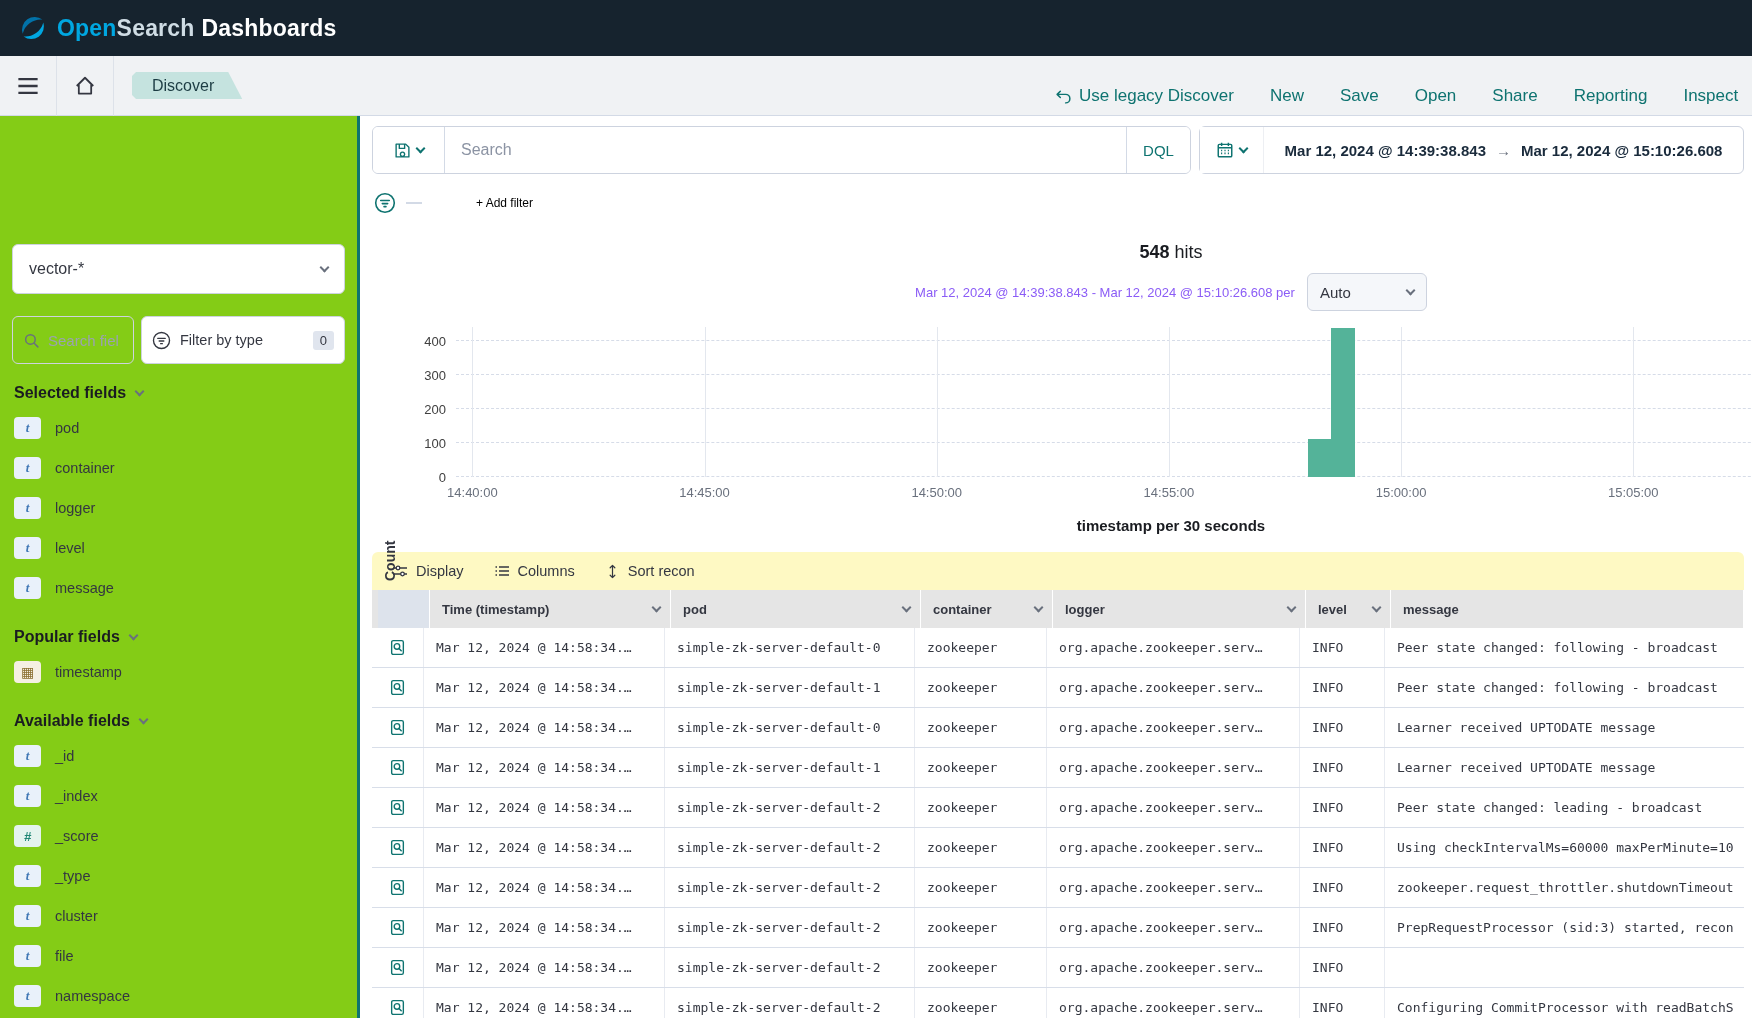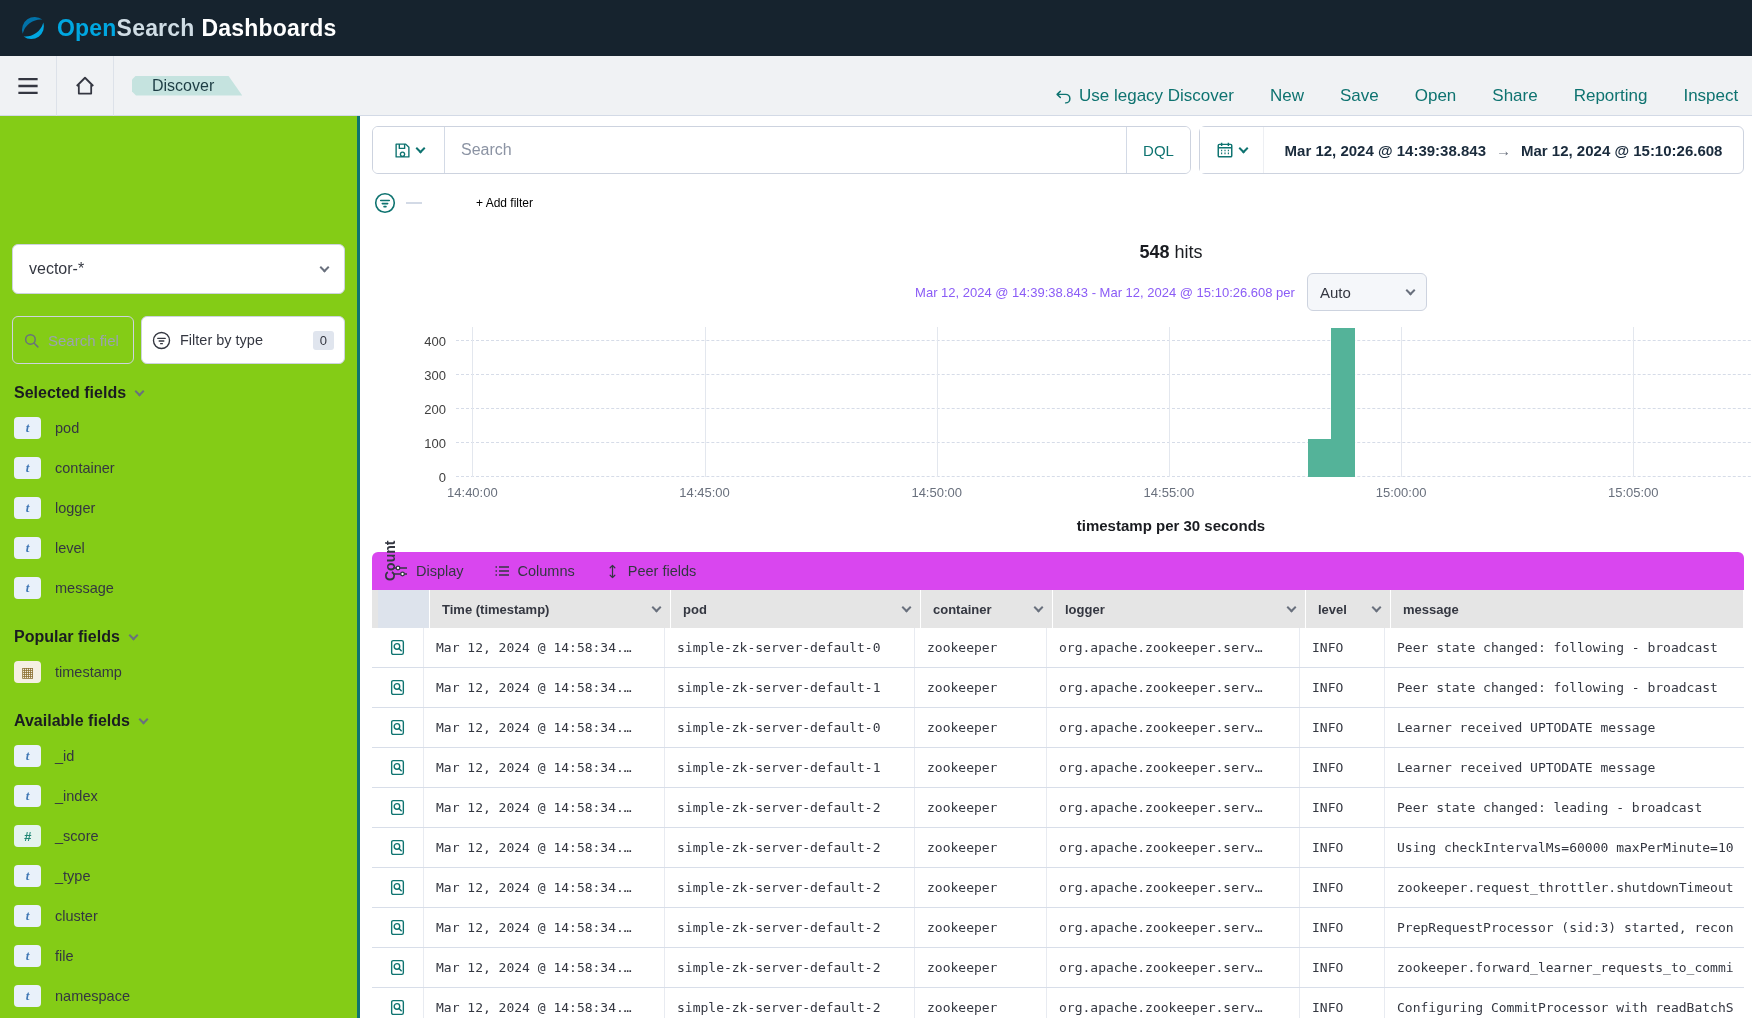--- a/index.html
+++ b/index.html
@@ -12,21 +12,21 @@
   .wordmark { font-size:23px; font-weight:bold; letter-spacing:.2px; white-space:nowrap; }
   .wm-open { color:#00A7E1; } .wm-search { color:#CFDCE4; } .wm-suffix { color:#FFFFFF; margin-left:7px; }
 
   
   .navbar { height:60px; background:#F0F2F4; border-bottom:1px solid #D3DAE6;
     display:flex; align-items:center; position:relative; }
   .nav-left { display:flex; align-items:center; height:100%; }
   .icon-btn { width:56px; height:100%; display:flex; align-items:center; justify-content:center;
     color:#343741; cursor:pointer; background:none; border:none; }
   .vdiv { width:1px; height:60px; background:#DDE2E9; }
-  .breadcrumb { margin-left:18px; height:20px; background:#C5E3DF; color:#1C3C43;
+  .breadcrumb { margin-left:18px; height:27px; background:#C5E3DF; color:#1C3C43;
     display:flex; align-items:center; font-size:16px; padding:0 28px 0 20px;
     clip-path:polygon(4px 0, calc(100% - 14px) 0, 100% 100%, 4px 100%, 0 calc(100% - 4px), 0 4px);
     cursor:pointer; }
   .nav-right { position:absolute; left:1055px; right:0; top:10px; height:60px; display:flex;
     align-items:center; gap:36px; overflow:hidden; white-space:nowrap; }
   .nav-link { color:#0E7370; font-size:17px; text-decoration:none; display:flex; align-items:center;
     gap:7px; cursor:pointer; background:none; border:none; flex:0 0 auto; }
 
   
   .workspace { display:flex; height:902px; }
@@ -100,21 +100,21 @@
   .ygrid-label { position:absolute; right:calc(100% + 10px); transform:translateY(-50%);
     font-size:13px; color:#404040; }
   .xgrid { position:absolute; top:0; bottom:0; width:1px; background:#E3E7EE; }
   .bar { position:absolute; bottom:0; background:#54B399; cursor:pointer; }
   .xlabels { position:relative; height:18px; margin-top:8px; }
   .xlabel { position:absolute; transform:translateX(-50%); font-size:13px; color:#69707D; white-space:nowrap; }
   .xtitle { text-align:center; font-size:15px; font-weight:bold; color:#1A1C21; margin-top:14px; }
 
   
   .table-block { margin-top:18px; }
-  .table-toolbar { height:38px; background:#d946ef; border-radius:6px 6px 0 0; display:flex;
+  .table-toolbar { height:38px; background:#fef9c3; border-radius:6px 6px 0 0; display:flex;
     align-items:center; gap:30px; padding-left:20px; }
   .tb-btn { display:flex; align-items:center; gap:8px; font-size:14.5px; color:#343741;
     cursor:pointer; background:none; border:none; }
   .grid-head, .grid-row { display:grid; grid-template-columns:52px 241px 250px 132px 253px 85px 1fr; }
   .grid-head { background:#e5e5e5; height:38px;padding-left:6px; }
   .gh-cell { display:flex; align-items:center; font-size:13px; font-weight:bold; color:#343741;
     padding:0 10px 0 12px; border-right:1px solid #FFFFFF; position:relative; cursor:pointer; }
   .gh-cell .chev { margin-left:auto; }
   .gh-ctrl { background:#DDE3EC; border-right:1px solid #FFFFFF; cursor:default; }
   .grid-row { height:40px; border-bottom:1px solid #D8DEE9; background:#fff; }
@@ -452,21 +452,21 @@
         <button class="tb-btn">
           <svg class="ic" width="16" height="16">
               <use href="#i-list"></use>
             </svg>
           <span>Columns</span>
         </button>
         <button class="tb-btn">
           <svg class="ic" width="15" height="15">
               <use href="#i-sort"></use>
             </svg>
-          <span>Peer fields</span>
+          <span>Sort recon</span>
         </button>
       </div>
 
       <div class="grid-head">
         <div class="gh-ctrl"></div>
         <div style="display:contents">
           
         
             <div class="gh-cell">
               <span>Time (timestamp)</span>
@@ -618,21 +618,20 @@
             <button class="gc-expand">
               <svg class="ic" width="17" height="17">
                 <use href="#i-inspect"></use>
               </svg>
             </button>
             <div class="gc">Mar 12, 2024 @ 14:58:34.…</div>
             <div class="gc">simple-zk-server-default-2</div>
             <div class="gc">zookeeper</div>
             <div class="gc">org.apache.zookeeper.serv…</div>
             <div class="gc">INFO</div>
-            <div class="gc gc-msg">zookeeper.forward_learner_requests_to_commi</div>
           </div>
 
           <div class="grid-row">
             <button class="gc-expand">
               <svg class="ic" width="17" height="17">
                 <use href="#i-inspect"></use>
               </svg>
             </button>
             <div class="gc">Mar 12, 2024 @ 14:58:34.…</div>
             <div class="gc">simple-zk-server-default-2</div>

